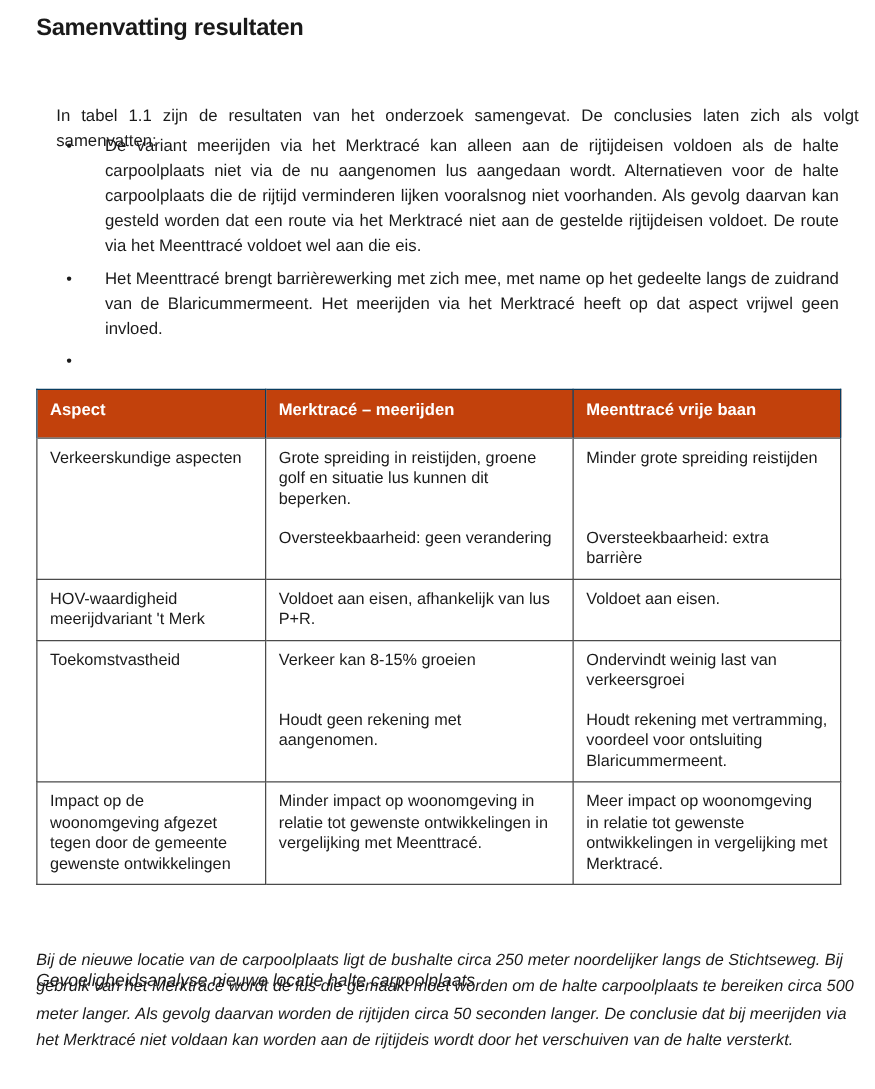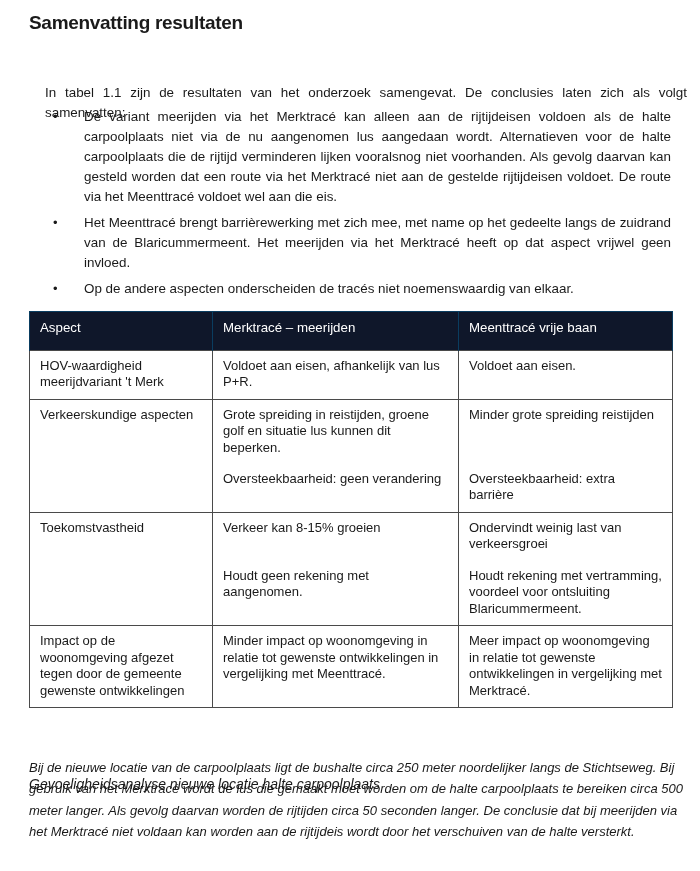--- a/index.html
+++ b/index.html
@@ -33,22 +33,22 @@
   .caption {
     position: absolute; left: 29px; top: 296px;
     font-size: 13px; font-style: italic;
   }
   table.results {
     position: absolute; left: 29px; top: 311px; width: 643px;
     border-collapse: collapse; table-layout: fixed;
     font-size: 13px; line-height: 16.5px;
   }
   table.results th {
-    background: #0f172a; color: #ffffff; text-align: left;
-    font-weight: normal; font-size: 13.3px;
+    background: #c2410c; color: #ffffff; text-align: left;
+    font-weight: bold; font-size: 13.3px;
     padding: 8px 10px 13px 10px; height: 15px;
     border-left: 1px solid #0a3d60; border-right: 1px solid #0a3d60;
     border-top: 1px solid #0a3d60;
     vertical-align: top;
   }
   table.results td {
     border: 1px solid #4a4a4a;
     padding: 7px 10px 8px 10px;
     vertical-align: top;
   }
@@ -79,62 +79,61 @@
     <li>
       <span class="dot">•</span>
       <span>De variant meerijden via het Merktracé kan alleen aan de rijtijdeisen voldoen als de halte carpoolplaats niet via de nu aangenomen lus aangedaan wordt. Alternatieven voor de halte carpoolplaats die de rijtijd verminderen lijken vooralsnog niet voorhanden. Als gevolg daarvan kan gesteld worden dat een route via het Merktracé niet aan de gestelde rijtijdeisen voldoet. De route via het Meenttracé voldoet wel aan die eis.</span>
     </li>
     <li>
       <span class="dot">•</span>
       <span>Het Meenttracé brengt barrièrewerking met zich mee, met name op het gedeelte langs de zuidrand van de Blaricummermeent. Het meerijden via het Merktracé heeft op dat aspect vrijwel geen invloed.</span>
     </li>
     <li>
       <span class="dot">•</span>
-      <span>Op de andere aspecten onderscheiden de tracés niet noemenswaardig van elkaar.</span>
     </li>
   </ul>
 
 
   <table class="results">
     <colgroup>
         <col class="c1">
         <col class="c2">
         <col class="c3">
       </colgroup>
     <thead>
       <tr>
         <th>Aspect</th>
         <th>Merktracé – meerijden</th>
         <th>Meenttracé vrije baan</th>
       </tr>
     </thead>
     <tbody>
-      <tr style="height:43px">
-        <td>
-            <p>HOV-waardigheid meerijdvariant 't Merk</p>
-          </td>
-        <td>
-            <p>Voldoet aan eisen, afhankelijk van lus P+R.</p>
-          </td>
-        <td>
-            <p>Voldoet aan eisen.</p>
-          </td>
-      </tr>
       <tr>
         <td>
             <p>Verkeerskundige aspecten</p>
           </td>
         <td>
           <p>Grote spreiding in reistijden, groene golf en situatie lus kunnen dit beperken.</p>
           <p>Oversteekbaarheid: geen verandering</p>
         </td>
         <td>
           <p style="min-height:49px">Minder grote spreiding reistijden</p>
           <p>Oversteekbaarheid: extra barrière</p>
         </td>
+      </tr>
+      <tr style="height:43px">
+        <td>
+            <p>HOV-waardigheid meerijdvariant 't Merk</p>
+          </td>
+        <td>
+            <p>Voldoet aan eisen, afhankelijk van lus P+R.</p>
+          </td>
+        <td>
+            <p>Voldoet aan eisen.</p>
+          </td>
       </tr>
       <tr>
         <td>
             <p>Toekomstvastheid</p>
           </td>
         <td>
           <p style="min-height:33px">Verkeer kan 8-15% groeien</p>
           <p>Houdt geen rekening met aangenomen.</p>
         </td>
         <td>

